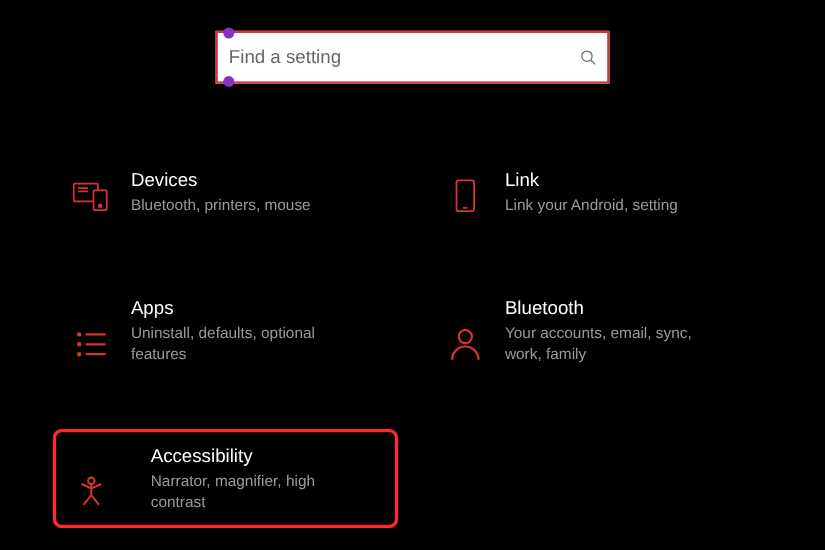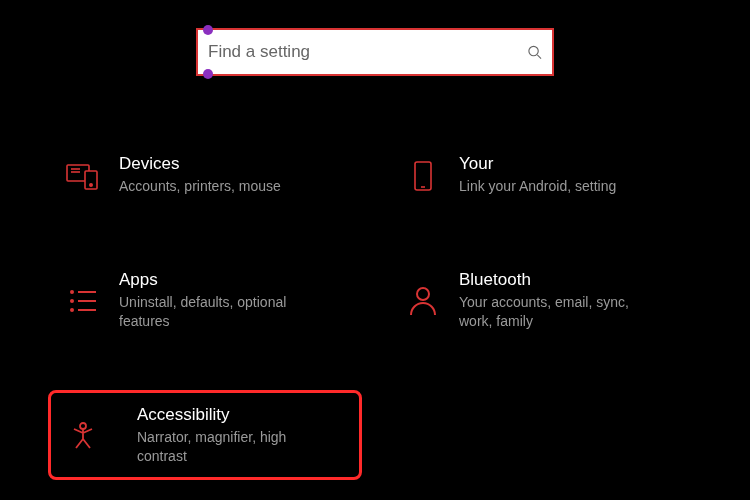--- a/index.html
+++ b/index.html
@@ -55,21 +55,21 @@
   .grid {
     display: grid;
     grid-template-columns: 1fr 1fr;
     column-gap: 40px;
     row-gap: 58px;
     width: 640px;
     margin: 70px auto 0;
   }
   .tile {
     display: flex;
-    align-items: center;
+    align-items: flex-end;
     gap: 18px;
     padding: 8px 10px;
     cursor: pointer;
     position: relative;
   }
   .tile .ico {
     flex: 0 0 36px;
     width: 36px;
     height: 36px;
     display: flex;
@@ -127,33 +127,33 @@
       <svg width="34" height="28" viewBox="0 0 34 28" fill="none" stroke="currentColor" stroke-width="1.6">
         <rect x="1" y="3" width="22" height="16" rx="1"></rect>
         <rect x="19" y="9" width="12" height="18" rx="1" fill="#000"></rect>
         <circle cx="25" cy="23" r="1.2" fill="currentColor"></circle>
         <line x1="5" y1="7" x2="14" y2="7"></line>
         <line x1="5" y1="10" x2="14" y2="10"></line>
       </svg>
     </div>
     <div class="txt">
       <div class="title">Devices</div>
-      <div class="desc">Accounts, printers, mouse</div>
+      <div class="desc">Bluetooth, printers, mouse</div>
     </div>
   </div>
 
   <div class="tile">
     <div class="ico">
       <svg width="20" height="32" viewBox="0 0 20 32" fill="none" stroke="currentColor" stroke-width="1.6">
         <rect x="2" y="2" width="16" height="28" rx="2"></rect>
         <line x1="8" y1="27" x2="12" y2="27"></line>
       </svg>
     </div>
     <div class="txt">
-      <div class="title">Your</div>
+      <div class="title">Link</div>
       <div class="desc">Link your Android, setting</div>
     </div>
   </div>
 
   <div class="tile">
     <div class="ico">
       <svg width="30" height="26" viewBox="0 0 30 26" fill="none" stroke="currentColor" stroke-width="2">
         <circle cx="4" cy="4" r="2" fill="currentColor" stroke="none"></circle>
         <circle cx="4" cy="13" r="2" fill="currentColor" stroke="none"></circle>
         <circle cx="4" cy="22" r="2" fill="currentColor" stroke="none"></circle>

